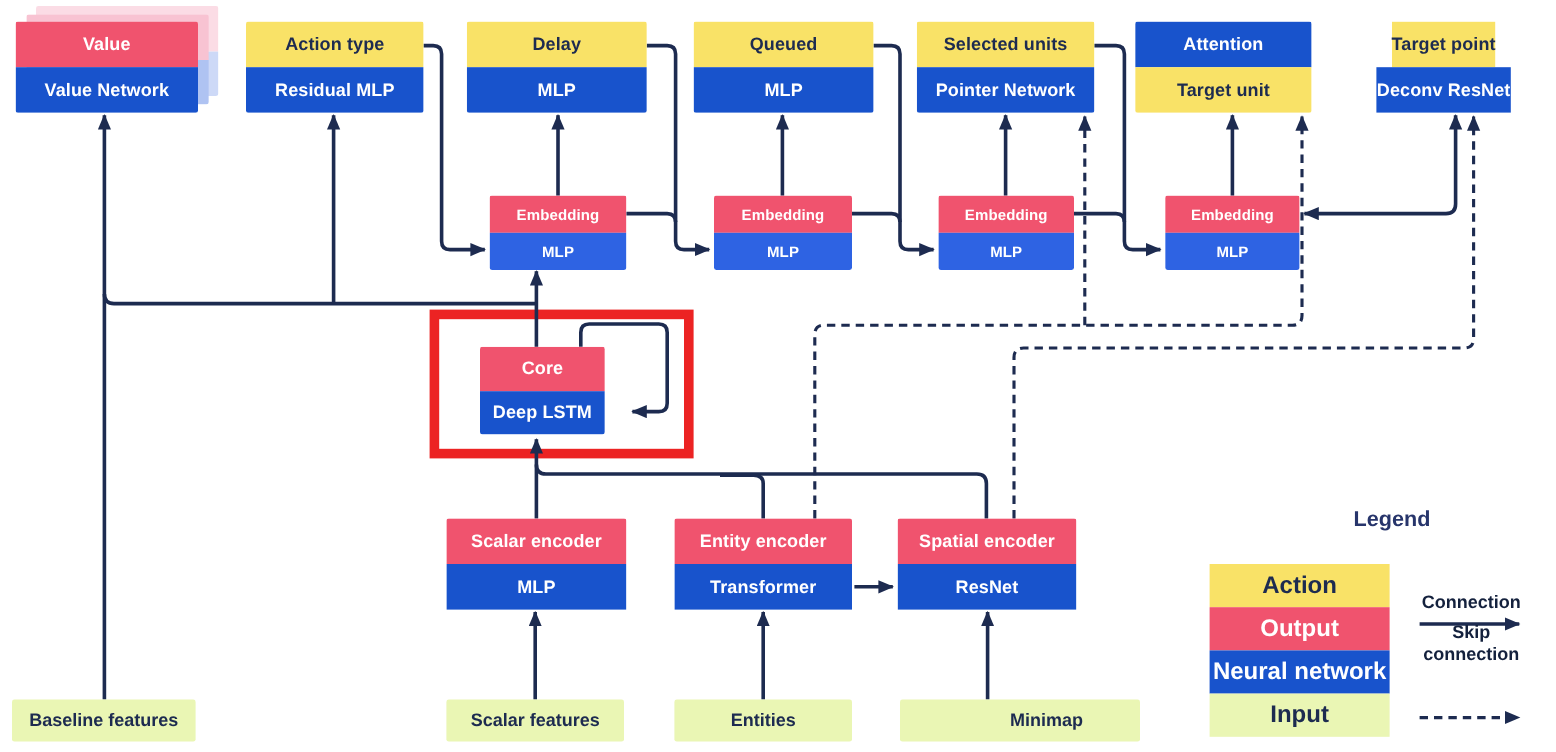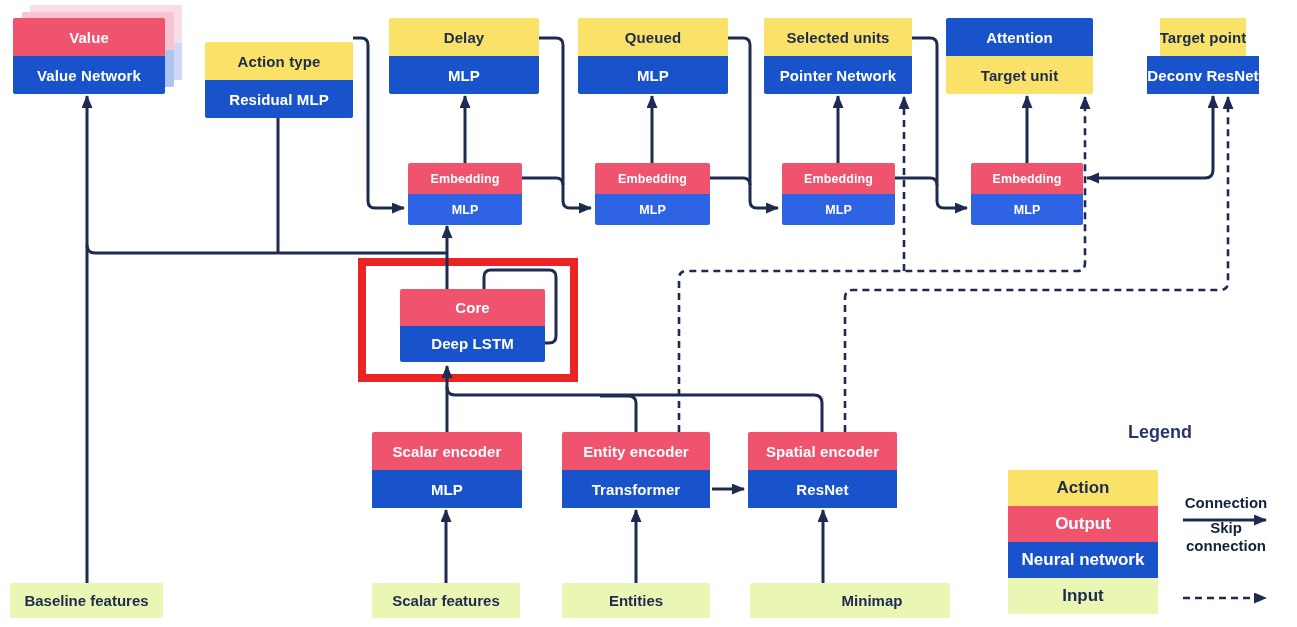--- a/index.html
+++ b/index.html
@@ -10,35 +10,35 @@
   .node{position:absolute;display:flex;flex-direction:column;z-index:3;border-radius:2px;overflow:hidden;}
   .row{display:flex;align-items:center;justify-content:center;font-weight:600;letter-spacing:.1px;}
   .row.yellow{background:#F9E267;color:#1D2B50;}
   .row.pink{background:#F0536E;color:#ffffff;}
   .row.blue{background:#1853CC;color:#ffffff;}
   .row.blue2{background:#2E63E3;color:#ffffff;}
   .head .row{height:38px;font-size:15px;}
   .head{width:148px;height:76px;}
   .embed{width:114px;height:62px;}
   .embed .row{height:31px;font-size:12.5px;}
-  .core{width:145px;height:73px;}
+  .core{width:104px;height:73px;}
   .core .row{height:36.5px;font-size:15px;}
   .encoder{width:150px;height:100px;}
   .encoder .row{height:38px;font-size:15px;}
   .input{position:absolute;height:35px;display:flex;align-items:center;justify-content:center;
     background:#EAF6B4;color:#1D2B50;font-size:15px;font-weight:700;z-index:3;border-radius:2px;}
   .ghost{position:absolute;display:flex;flex-direction:column;z-index:2;border-radius:2px;overflow:hidden;}
   .ghost div{flex:1;}
   #hl-box{position:absolute;left:358px;top:258px;width:220px;height:124px;
     border:8px solid #EC2323;box-sizing:border-box;z-index:1;}
   svg.wires{position:absolute;left:0;top:0;z-index:2;}
   #legend-title{position:absolute;left:1100px;top:422px;width:120px;text-align:center;
     font-size:18px;font-weight:600;color:#27356B;z-index:3;}
   .legend-swatch{position:absolute;left:1008px;width:150px;height:36px;display:flex;
-    align-items:center;justify-content:center;font-size:17px;font-weight:600;z-index:3;}
+    align-items:center;justify-content:center;font-size:20px;font-weight:600;z-index:3;}
   .leg-label{position:absolute;z-index:3;text-align:center;font-size:15px;font-weight:600;color:#14213D;}
 </style>
 </head>
 <body>
 
 <div id="canvas">
 
   <div class="ghost" style="left:30px;top:5px;width:152px;height:75px;">
     <div style="background:#FBDCE5;"></div>
     <div style="background:#CDD9F7;"></div>
@@ -102,21 +102,21 @@
       <path d="M 845 432 L 845 298 Q 845 290 853 290 L 1220 290 Q 1228 290 1228 282 L 1228 97" marker-end="url(#ah)"></path>
 
       <path d="M 1183 598 L 1266 598" marker-end="url(#ah)"></path>
     </g>
   </svg>
 
   <div class="node head" style="left:13px;top:18px;width:152px;justify-content:space-between;">
     <div class="row pink">Value</div>
     <div class="row blue">Value Network</div>
   </div>
-  <div class="node head" style="left:205px;top:18px;margin-top:24px;">
+  <div class="node head" style="left:205px;top:18px;">
     <div class="row yellow">Action type</div>
     <div class="row blue">Residual MLP</div>
   </div>
   <div class="node head" style="left:389px;top:18px;width:150px;">
     <div class="row yellow">Delay</div>
     <div class="row blue">MLP</div>
   </div>
   <div class="node head" style="left:578px;top:18px;width:150px;">
     <div class="row yellow">Queued</div>
     <div class="row blue">MLP</div>

